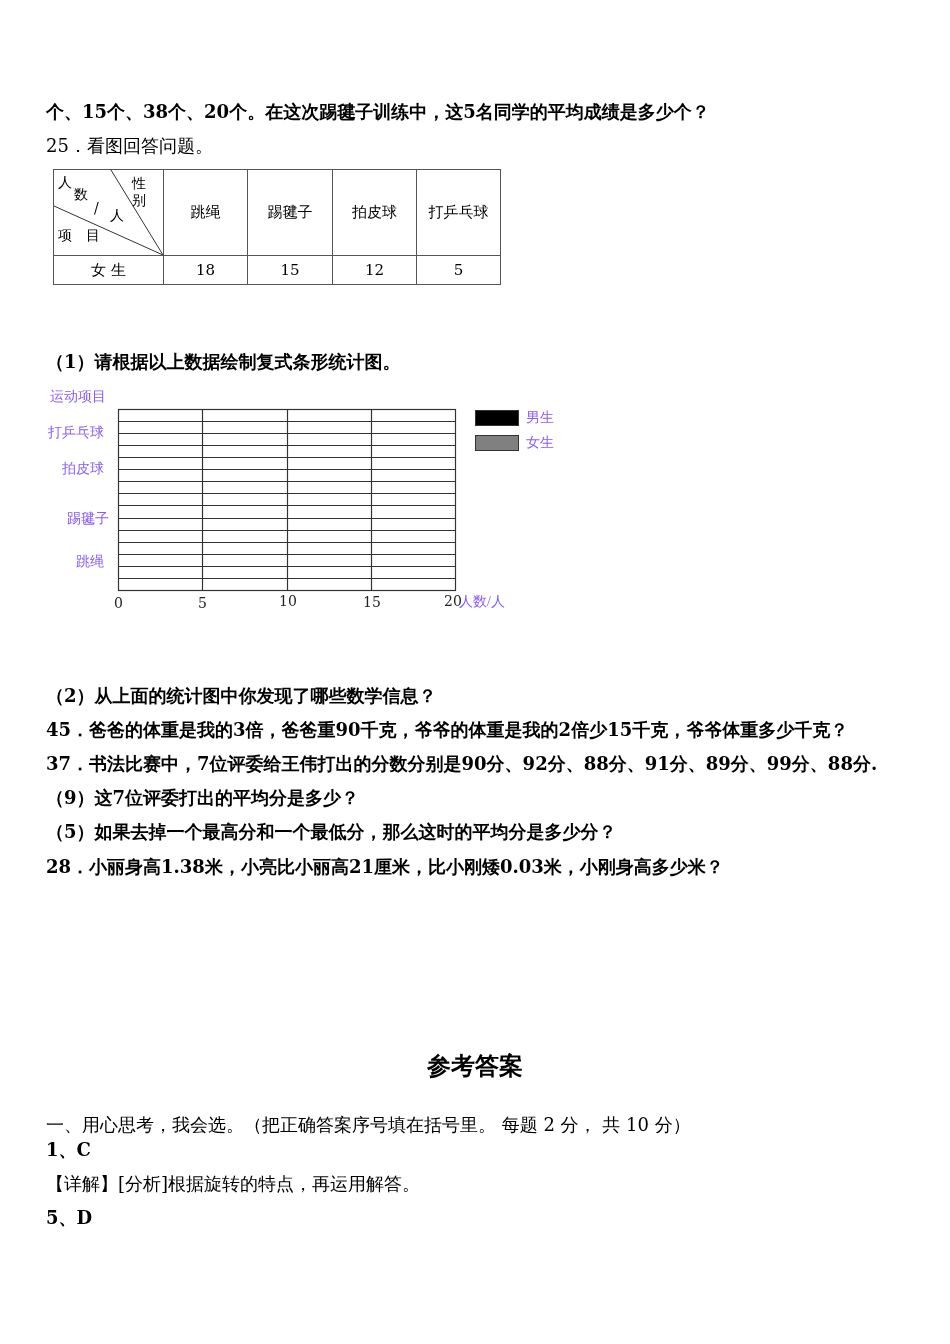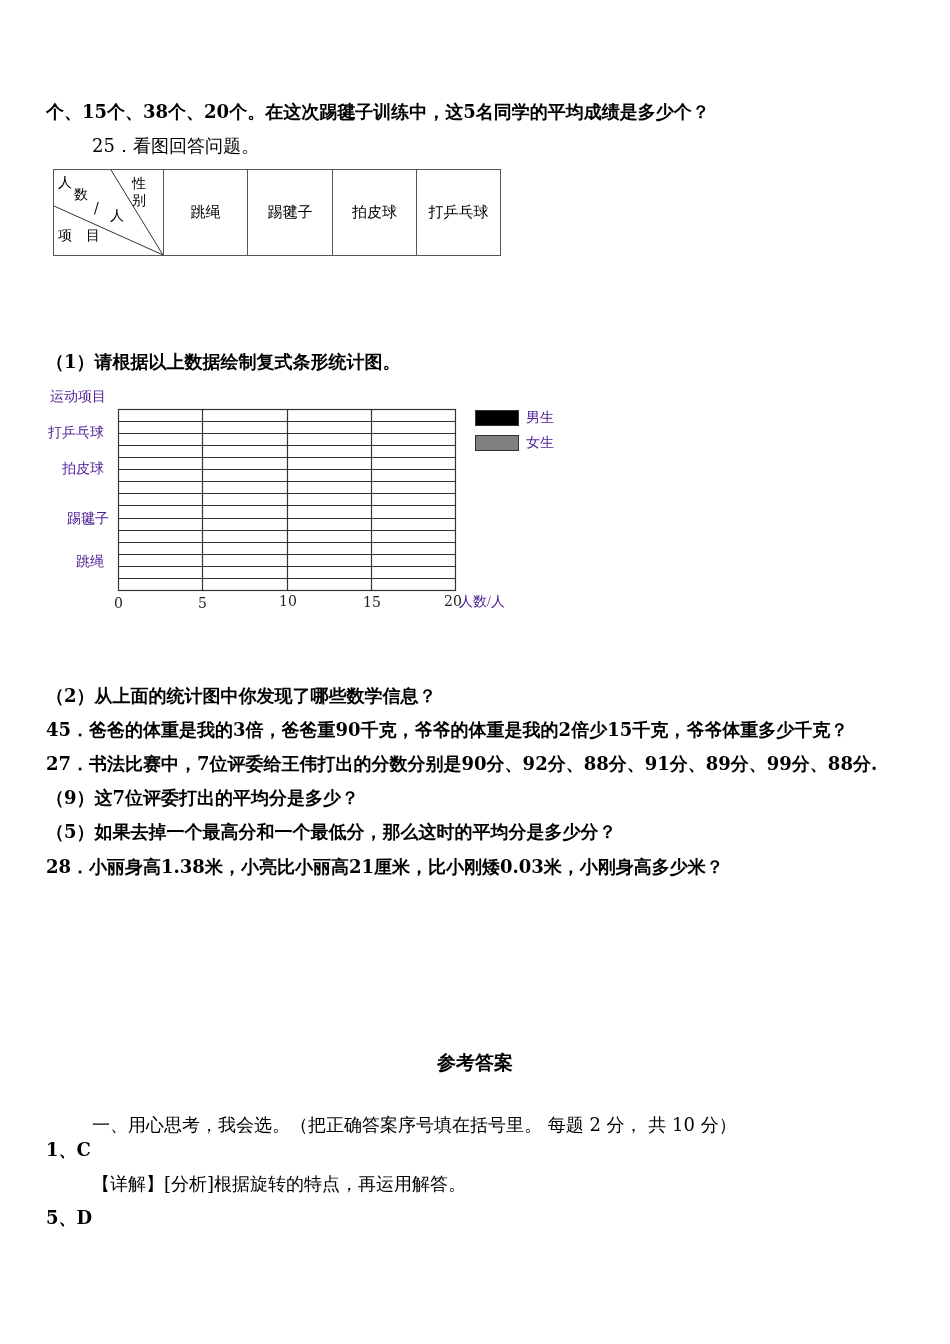--- a/index.html
+++ b/index.html
@@ -1,32 +1,32 @@
 <!DOCTYPE html>
 <html><head>
 <meta charset="utf-8">
 <style>
   html, body { margin: 0; padding: 0; background: #ffffff; }
   body { width: 950px; height: 1344px; position: relative; overflow: hidden;
          font-family: "DejaVu Serif", "Liberation Serif", serif; color: #000; }
   .line { position: absolute; left: 46px; font-size: 18px; font-weight: bold; white-space: nowrap; line-height: 20px; }
-  .plain { font-weight: normal; margin-left: 46px; }
+  .plain { font-weight: normal; }
   .title { position: absolute; left: 0; width: 950px; text-align: center; top: 1050px;
-           font-family: "DejaVu Sans", "Liberation Sans", sans-serif; font-size: 19px; font-weight: bold; }
+           font-family: "DejaVu Sans", "Liberation Sans", sans-serif; font-size: 24px; font-weight: bold; }
   
   .tbl { position: absolute; left: 53px; top: 169px; border-collapse: collapse; font-family: "DejaVu Serif", serif; }
   .tbl td { border: 1px solid #555; text-align: center; font-size: 15px; padding: 0; }
   .tbl .hdrrow td { height: 85px; }
   .tbl .datarow td { height: 28px; }
   .diag { position: relative; width: 109px; }
   .diag svg { position: absolute; left: 0; top: 0; }
   .diag span { position: absolute; font-size: 14px; }
   
   .chart { position: absolute; left: 0; top: 0; }
-  .axis-lbl { position: absolute; font-family: Liberation Serif, serif; font-size: 14px; color: #4c1d95; white-space: nowrap; }
+  .axis-lbl { position: absolute; font-family: Liberation Serif, serif; font-size: 14px; color: #8b5cf6; white-space: nowrap; }
   .tick { position: absolute; font-family: "DejaVu Serif", serif; font-size: 14px; color: #222; }
   .legend-box { position: absolute; width: 42px; height: 14px; border: 1px solid #333; }
 </style>
 </head>
 <body>
 
 <div class="line" style="top:102px">个、15个、38个、20个。在这次踢毽子训练中，这5名同学的平均成绩是多少个？</div>
 <div class="line plain" style="top:136px">25．看图回答问题。</div>
 
 <table class="tbl">
@@ -43,20 +43,27 @@
       <span style="left:20px;top:16px">数</span>
       <span style="left:40px;top:30px">/</span>
       <span style="left:56px;top:37px">人</span>
       <span style="left:4px;top:57px">项</span>
       <span style="left:32px;top:57px">目</span>
     </td>
     <td style="width:83px">跳绳</td>
     <td style="width:84px">踢毽子</td>
     <td style="width:83px">拍皮球</td>
     <td style="width:83px">打乒乓球</td>
+  </tr>
+  <tr class="datarow">
+    <td>女 生</td>
+    <td>18</td>
+    <td>15</td>
+    <td>12</td>
+    <td>5</td>
   </tr>
 </tbody>
   </table>
 
 <div class="line" style="top:352px">（1）请根据以上数据绘制复式条形统计图。</div>
 
 <div>
   <div class="axis-lbl" style="left:50px;top:388px">运动项目</div>
   <div class="axis-lbl" style="left:48px;top:424px">打乒乓球</div>
   <div class="axis-lbl" style="left:62px;top:460px">拍皮球</div>
@@ -96,21 +103,21 @@
   <div>
     <div class="legend-box" style="left:475px;top:410px;background:#000"></div>
     <div class="axis-lbl" style="left:526px;top:409px">男生</div>
     <div class="legend-box" style="left:475px;top:435px;background:#808080"></div>
     <div class="axis-lbl" style="left:526px;top:434px">女生</div>
   </div>
 </div>
 
 <div class="line" style="top:686px">（2）从上面的统计图中你发现了哪些数学信息？</div>
 <div class="line" style="top:720px">45．爸爸的体重是我的3倍，爸爸重90千克，爷爷的体重是我的2倍少15千克，爷爷体重多少千克？</div>
-<div class="line" style="top:754px">27．书法比赛中，7位评委给王伟打出的分数分别是90分、92分、88分、91分、89分、99分、88分.</div>
+<div class="line" style="top:754px">37．书法比赛中，7位评委给王伟打出的分数分别是90分、92分、88分、91分、89分、99分、88分.</div>
 <div class="line" style="top:788px">（9）这7位评委打出的平均分是多少？</div>
 <div class="line" style="top:822px">（5）如果去掉一个最高分和一个最低分，那么这时的平均分是多少分？</div>
 <div class="line" style="top:857px">28．小丽身高1.38米，小亮比小丽高21厘米，比小刚矮0.03米，小刚身高多少米？</div>
 
 <div class="title">参考答案</div>
 <div class="line plain" style="top:1115px">一、用心思考，我会选。（把正确答案序号填在括号里。 每题 2 分， 共 10 分）</div>
 <div class="line" style="top:1140px">1、C</div>
 <div class="line plain" style="top:1174px">【详解】[分析]根据旋转的特点，再运用解答。</div>
 <div class="line" style="top:1208px">5、D</div>
 

